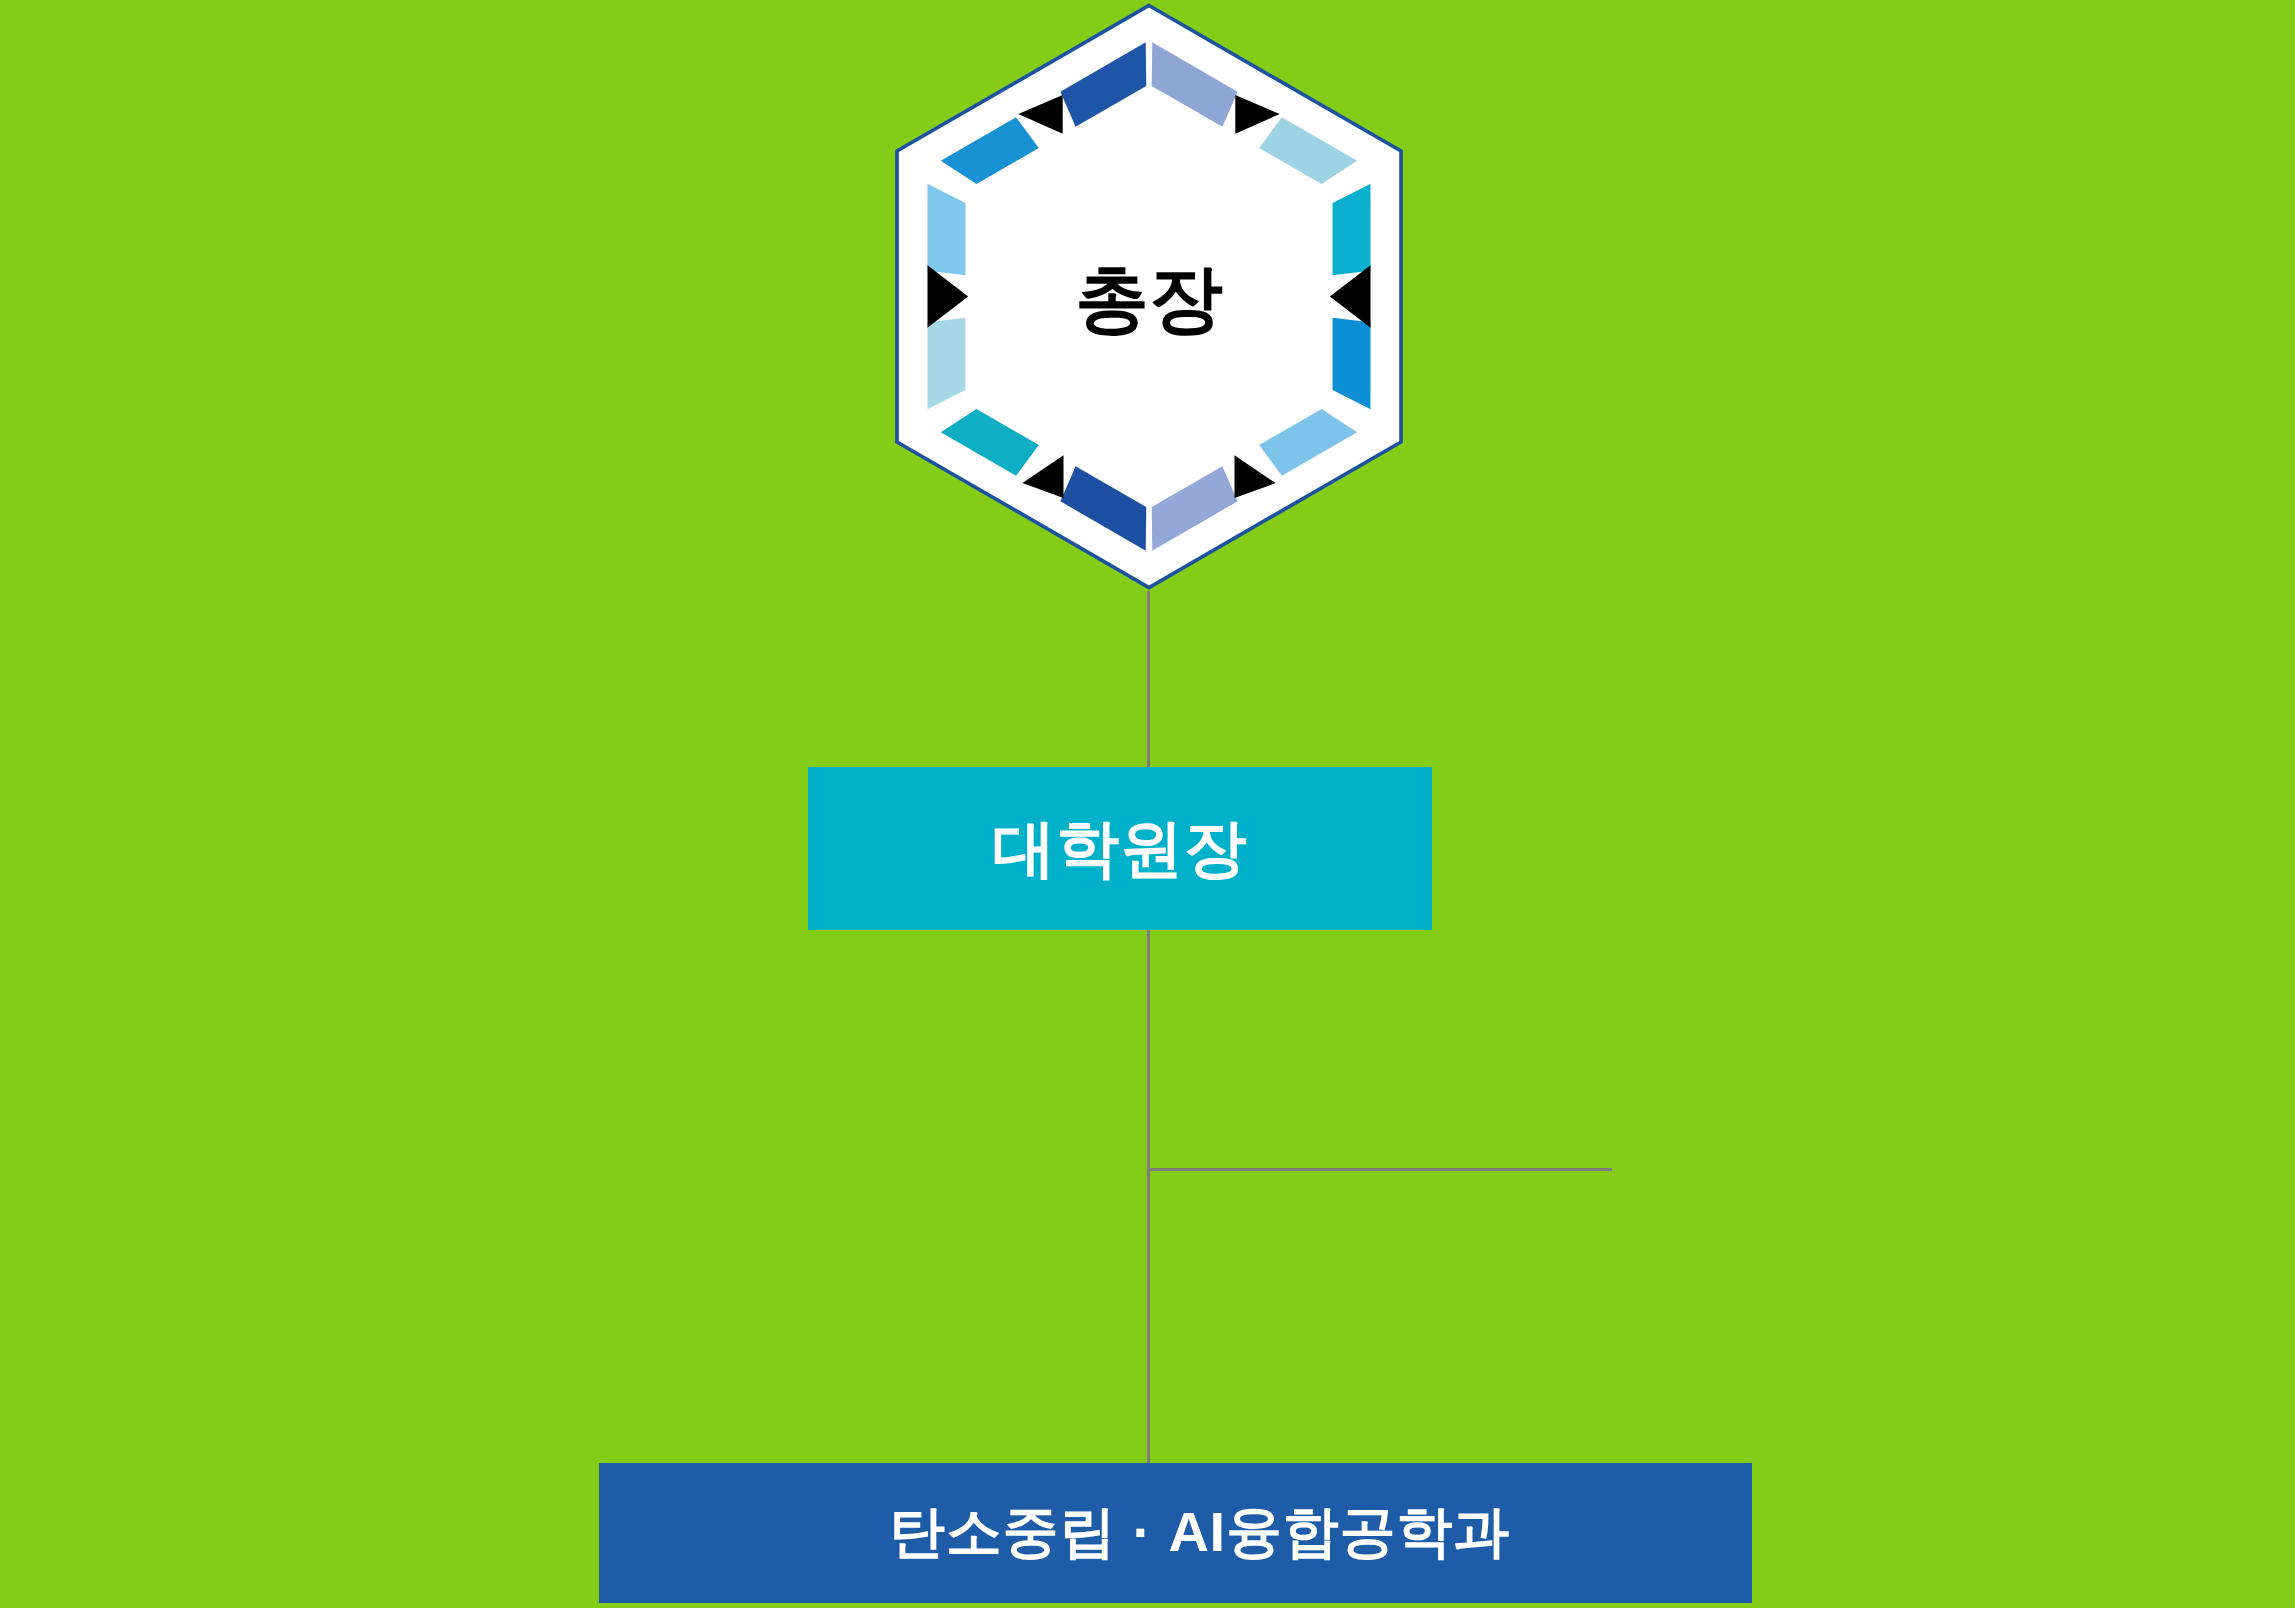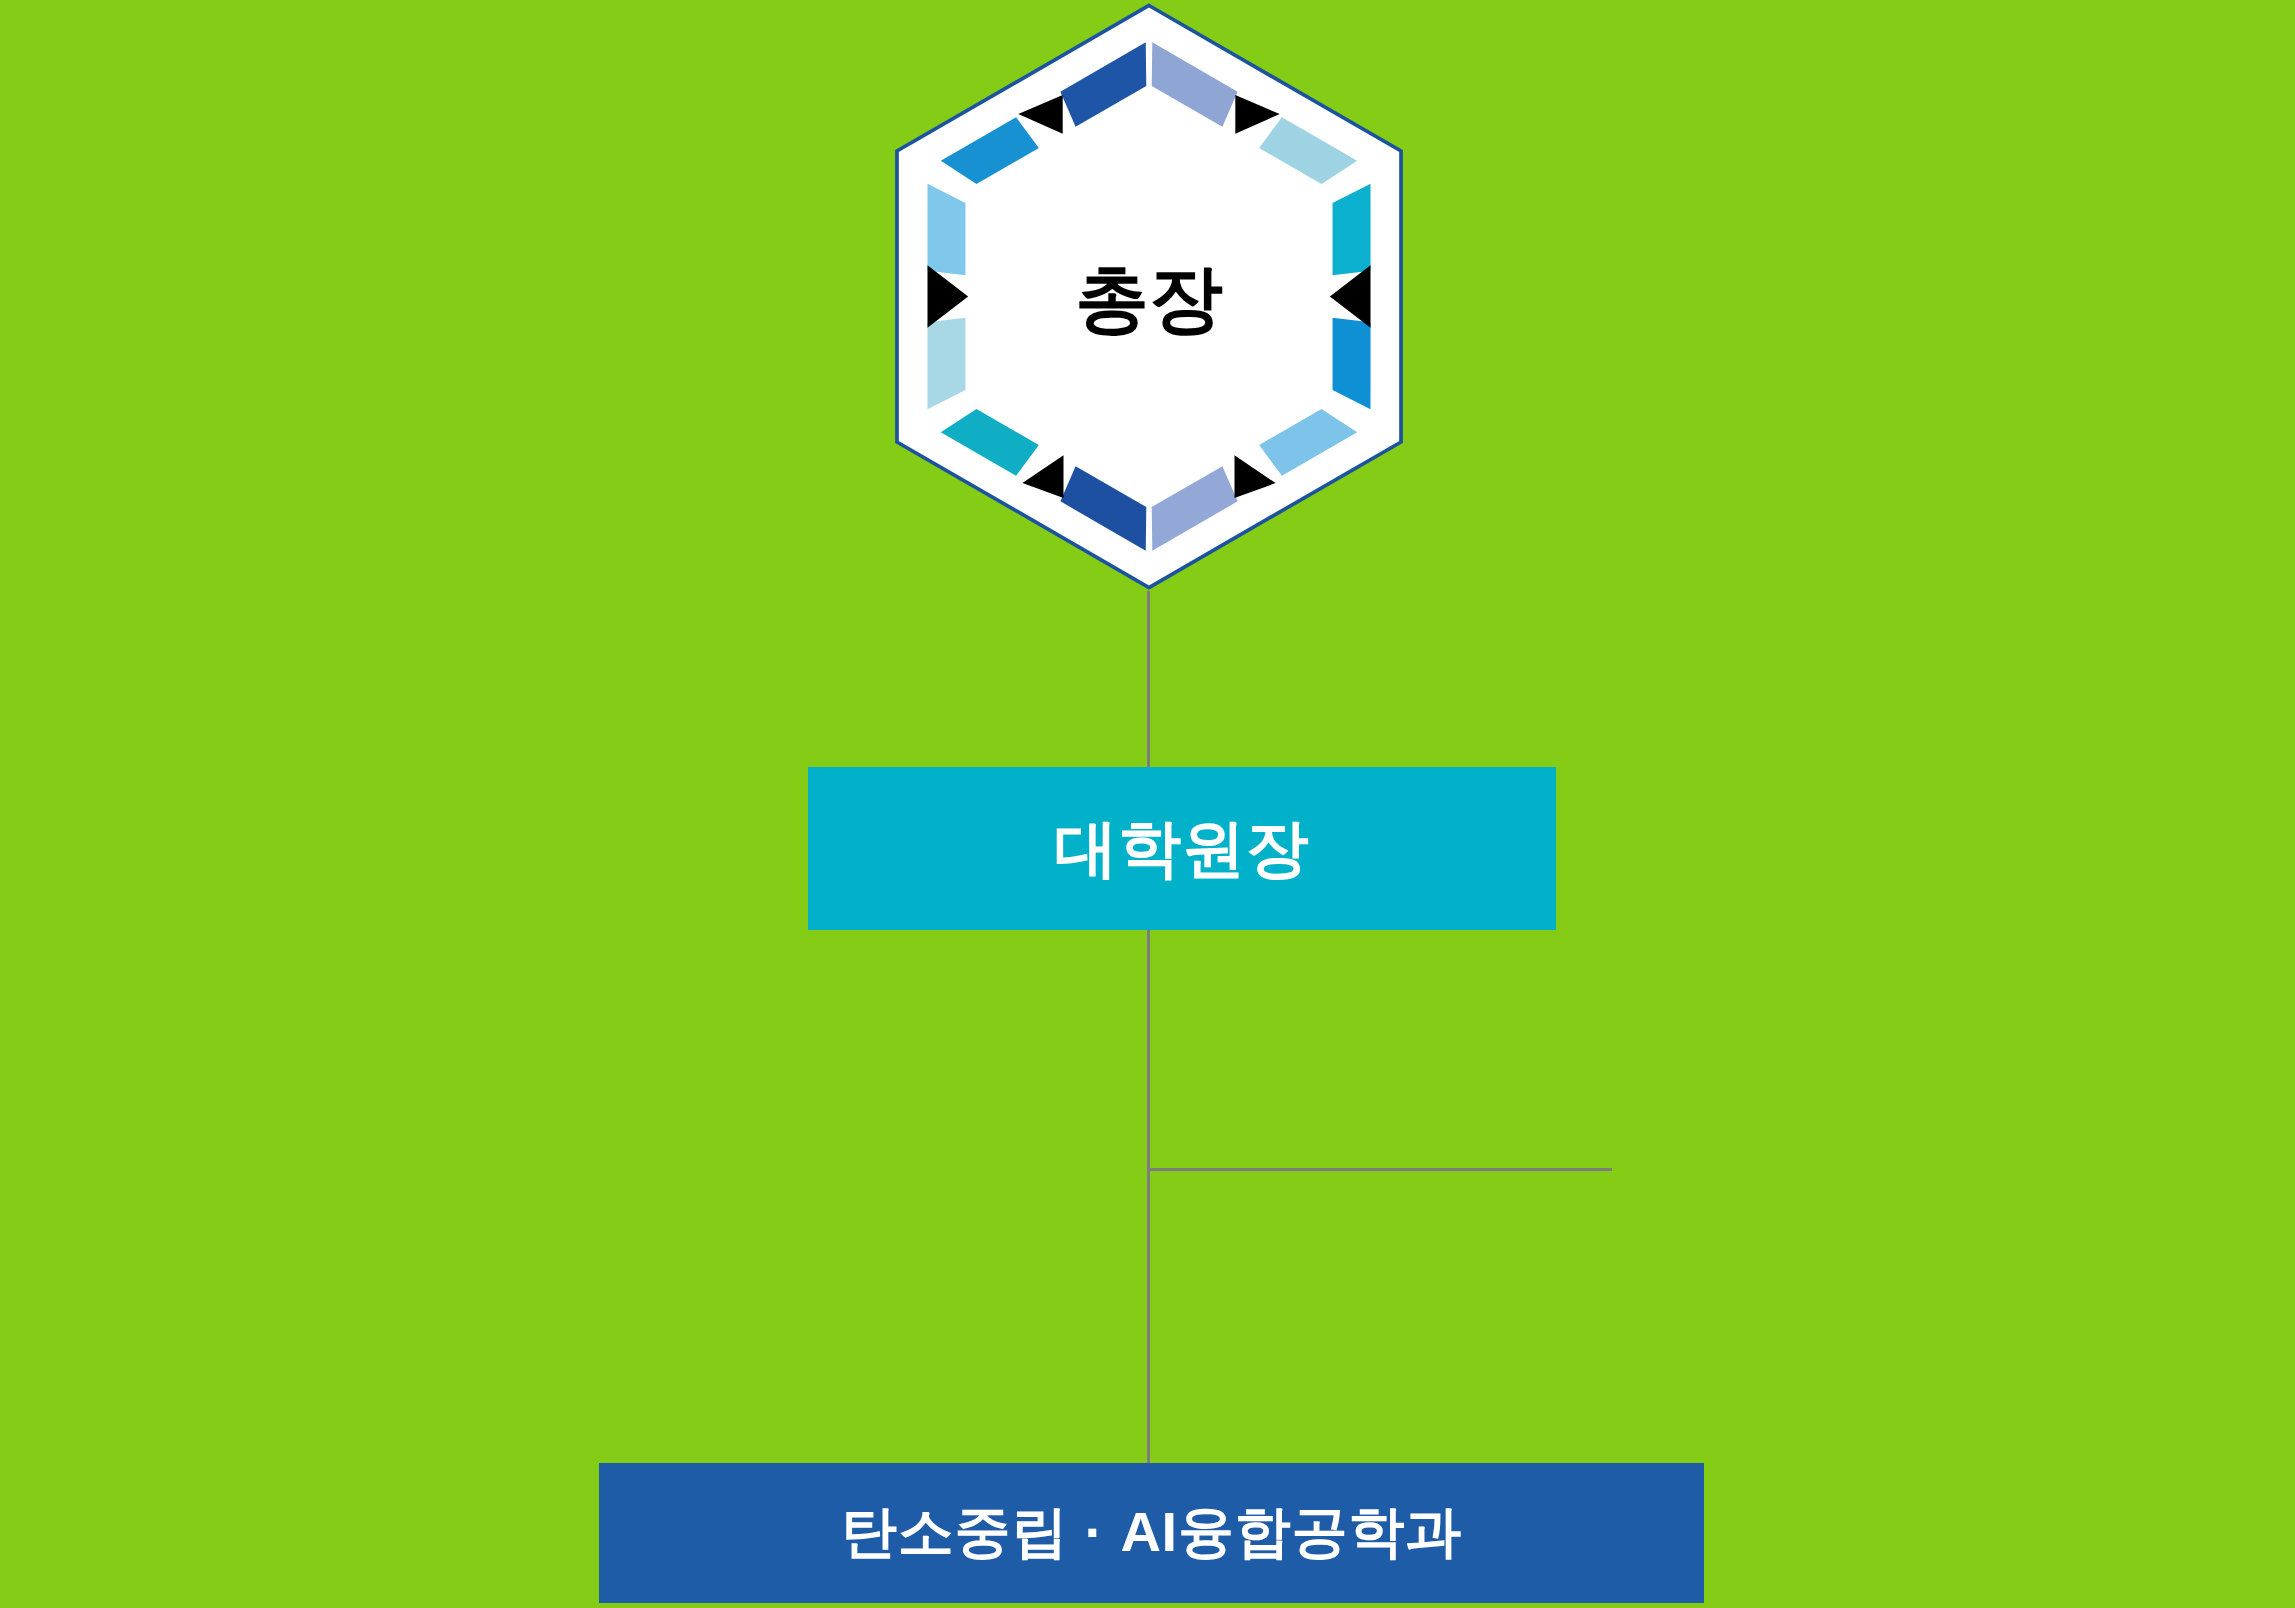--- a/index.html
+++ b/index.html
@@ -20,23 +20,23 @@
   }
   #logo-svg{display:block;}
   #logo-title{
     font-family:"Liberation Sans","DejaVu Sans",sans-serif;
     font-weight:700;
     font-size:90px;
   }
   
   .connector{background:#7d7d7d;}
   
-  #dean-box   {left:808px;  top:767px;  width:748px;  height:163px;}
+  #dean-box   {left:808px;  top:767px;  width:624px;  height:163px;}
   #team-box   {left:1612px; top:1087px; width:679px;  height:164px;}
-  #dept-box   {left:599px;  top:1463px; width:1105px; height:140px;}
+  #dept-box   {left:599px;  top:1463px; width:1105px; height:140px;padding-left:48px;}
   #dean-box  .node-label{font-size:63px;}
   #team-box  .node-label{font-size:61px;}
   #dept-box  .node-label{font-size:56px;}
   #vline-1{left:1147px; top:591px;  width:3.3px;  height:176px;}
   #vline-2{left:1147px; top:929px; width:3.3px;  height:534px;}
   #hline-1{left:1147px; top:1168px; width:465px; height:3.3px;}
   #logo-wrap{left:895px; top:3.3px; width:508px; height:587px;}
 </style>
 </head>
 <body>

